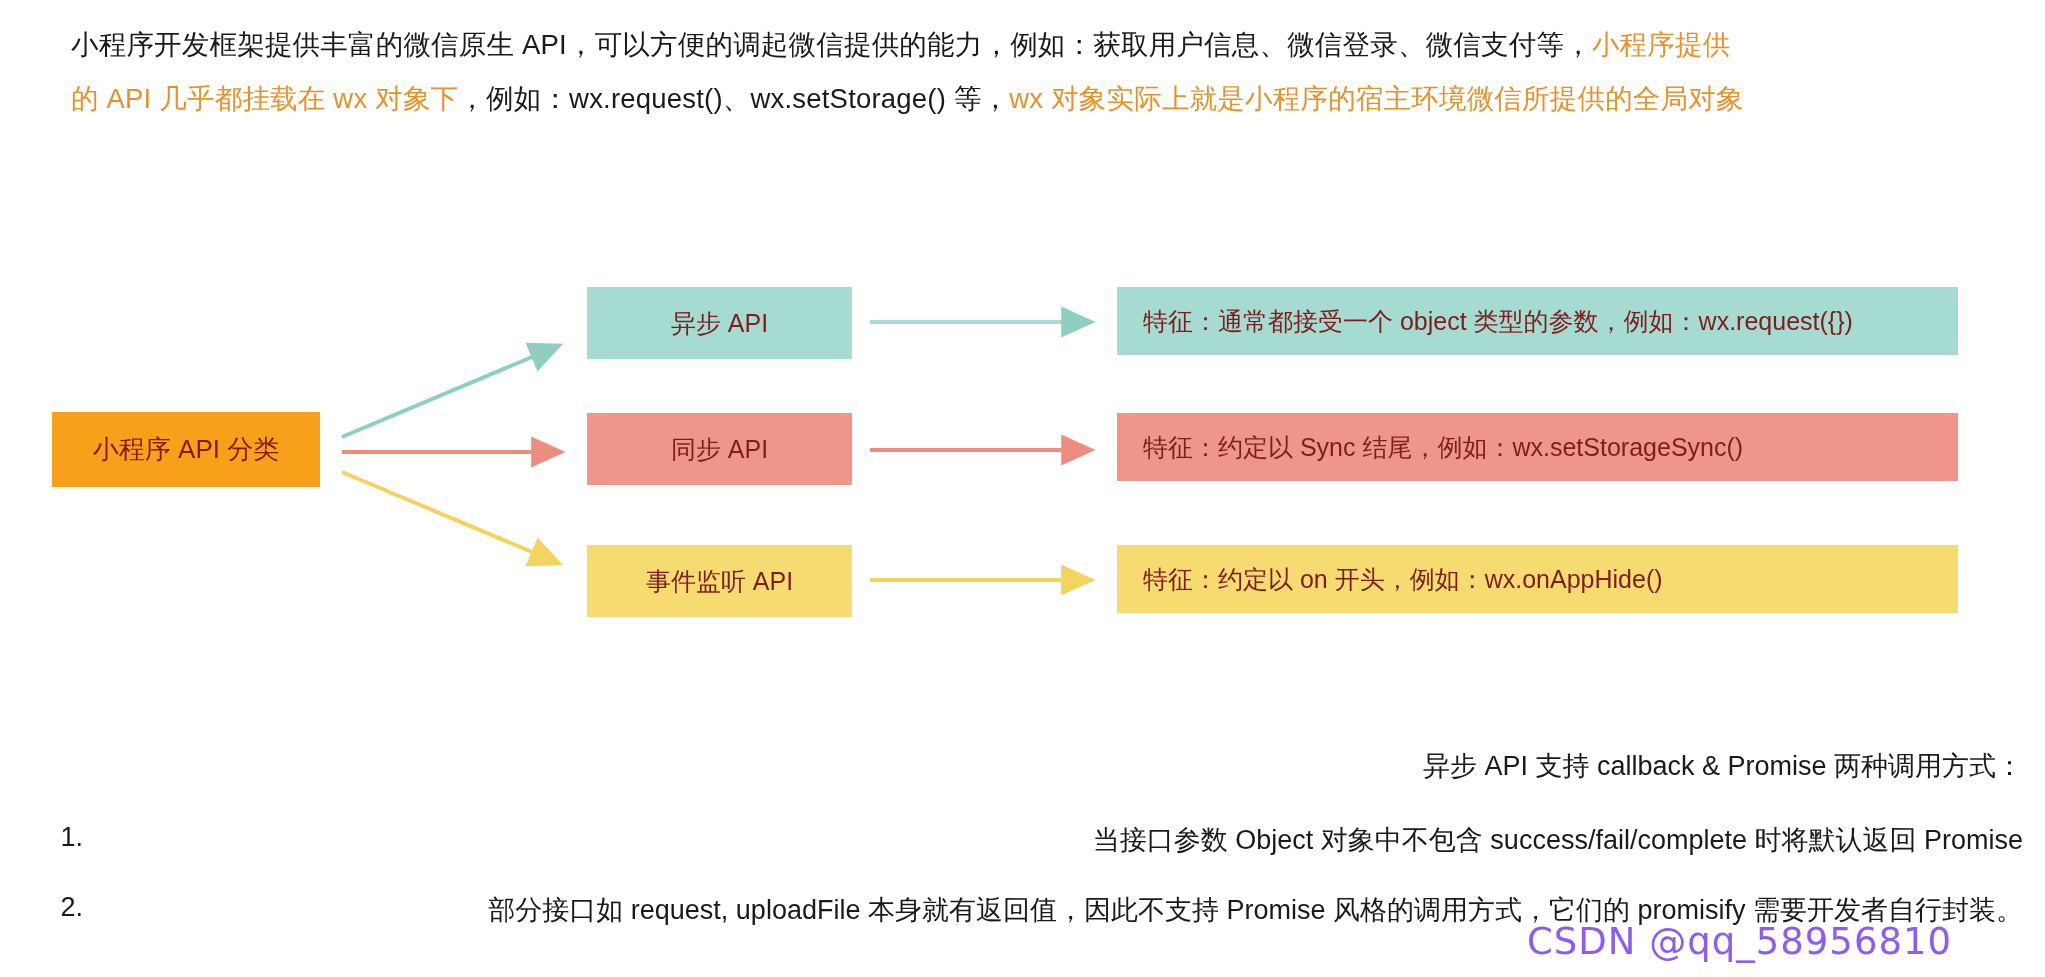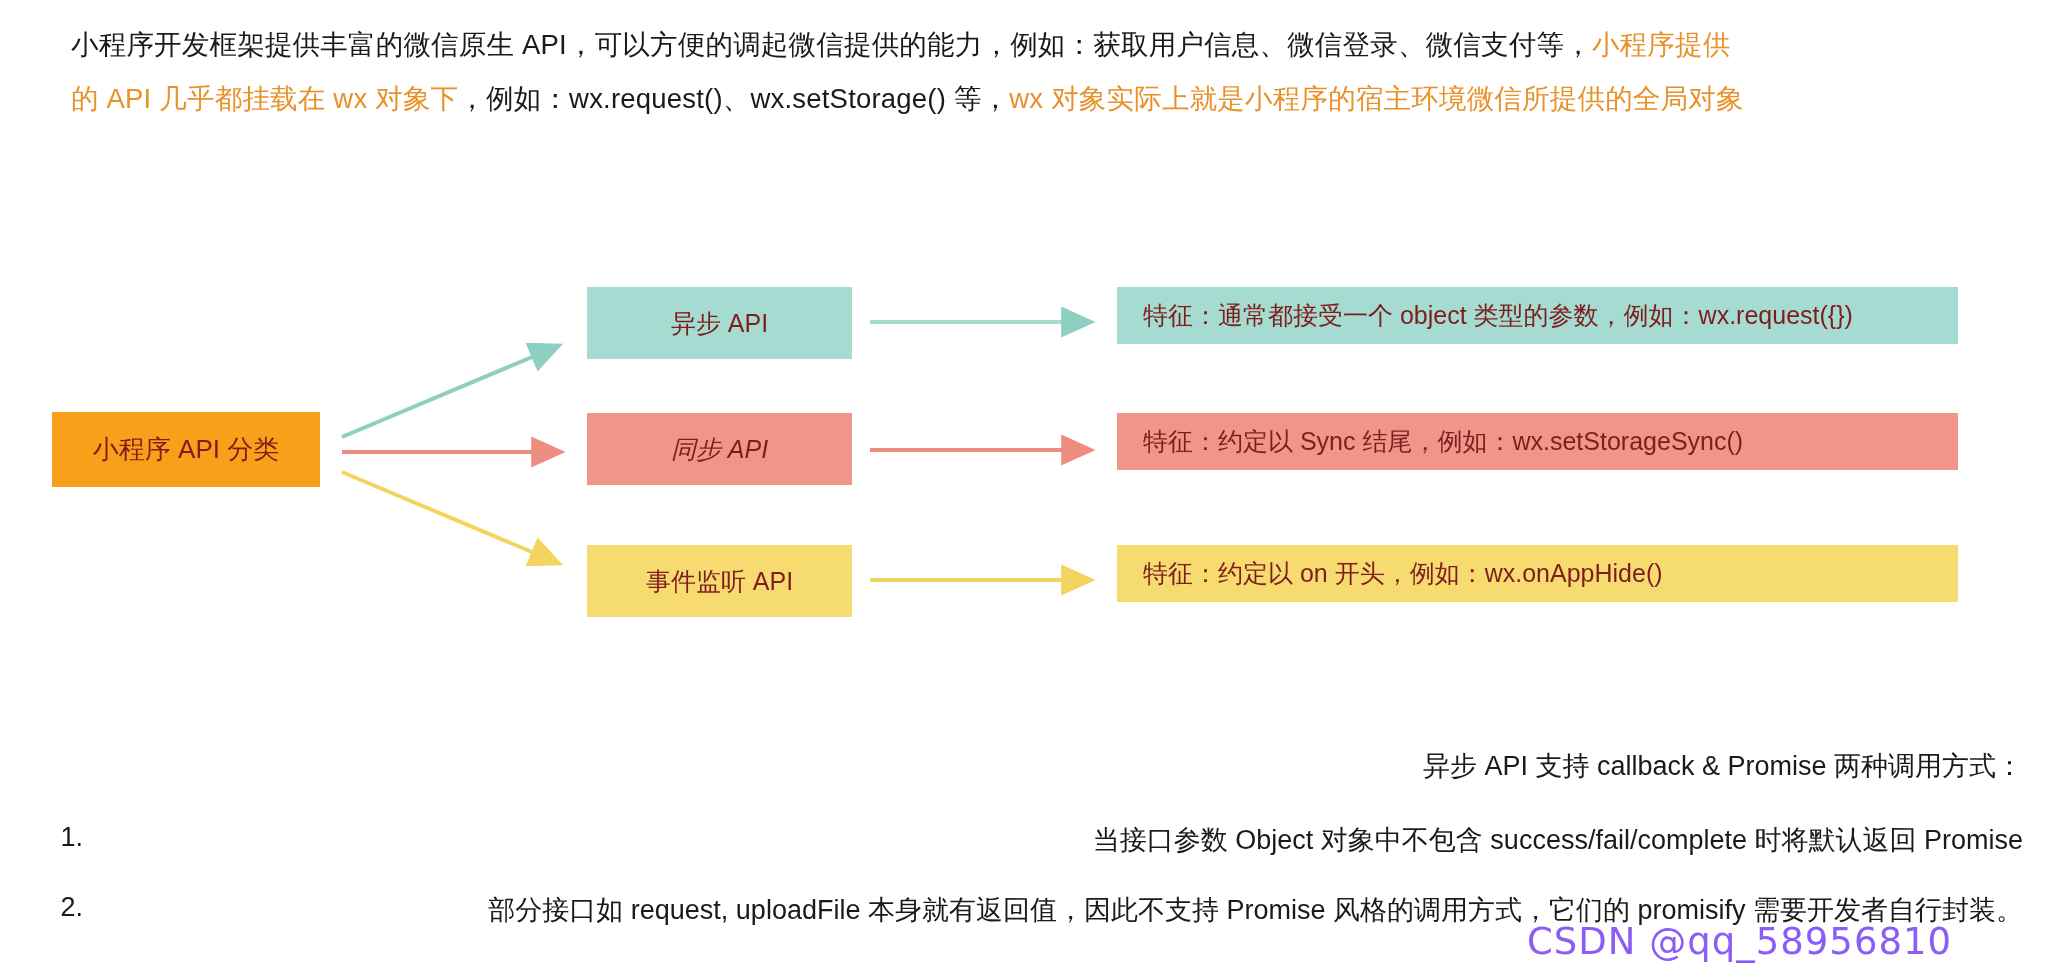--- a/index.html
+++ b/index.html
@@ -60,27 +60,27 @@
     font-size: 26px;
   }
   .node-mid {
     left: 587px;
     top: 0;
     width: 265px;
     height: 72px;
     font-size: 25px;
   }
   .node-mid.row0 { top: 287px; background: #a5dbd0; }
-  .node-mid.row1 { top: 413px; background: #ef9589; font-style: italic; }
+  .node-mid.row1 { top: 413px; background: #ef9589; }
   .node-mid.row2 { top: 545px; background: #f5db70; }
 
   .node-desc {
     left: 1117px;
     width: 841px;
-    height: 57px;
+    height: 68px;
     justify-content: flex-start;
     padding-left: 26px;
     font-size: 25px;
   }
   .node-desc.row0 { top: 287px; background: #a5dbd0; }
   .node-desc.row1 { top: 413px; background: #ef9589; }
   .node-desc.row2 { top: 545px; background: #f5db70; }
 
   
   #bottom-block {

